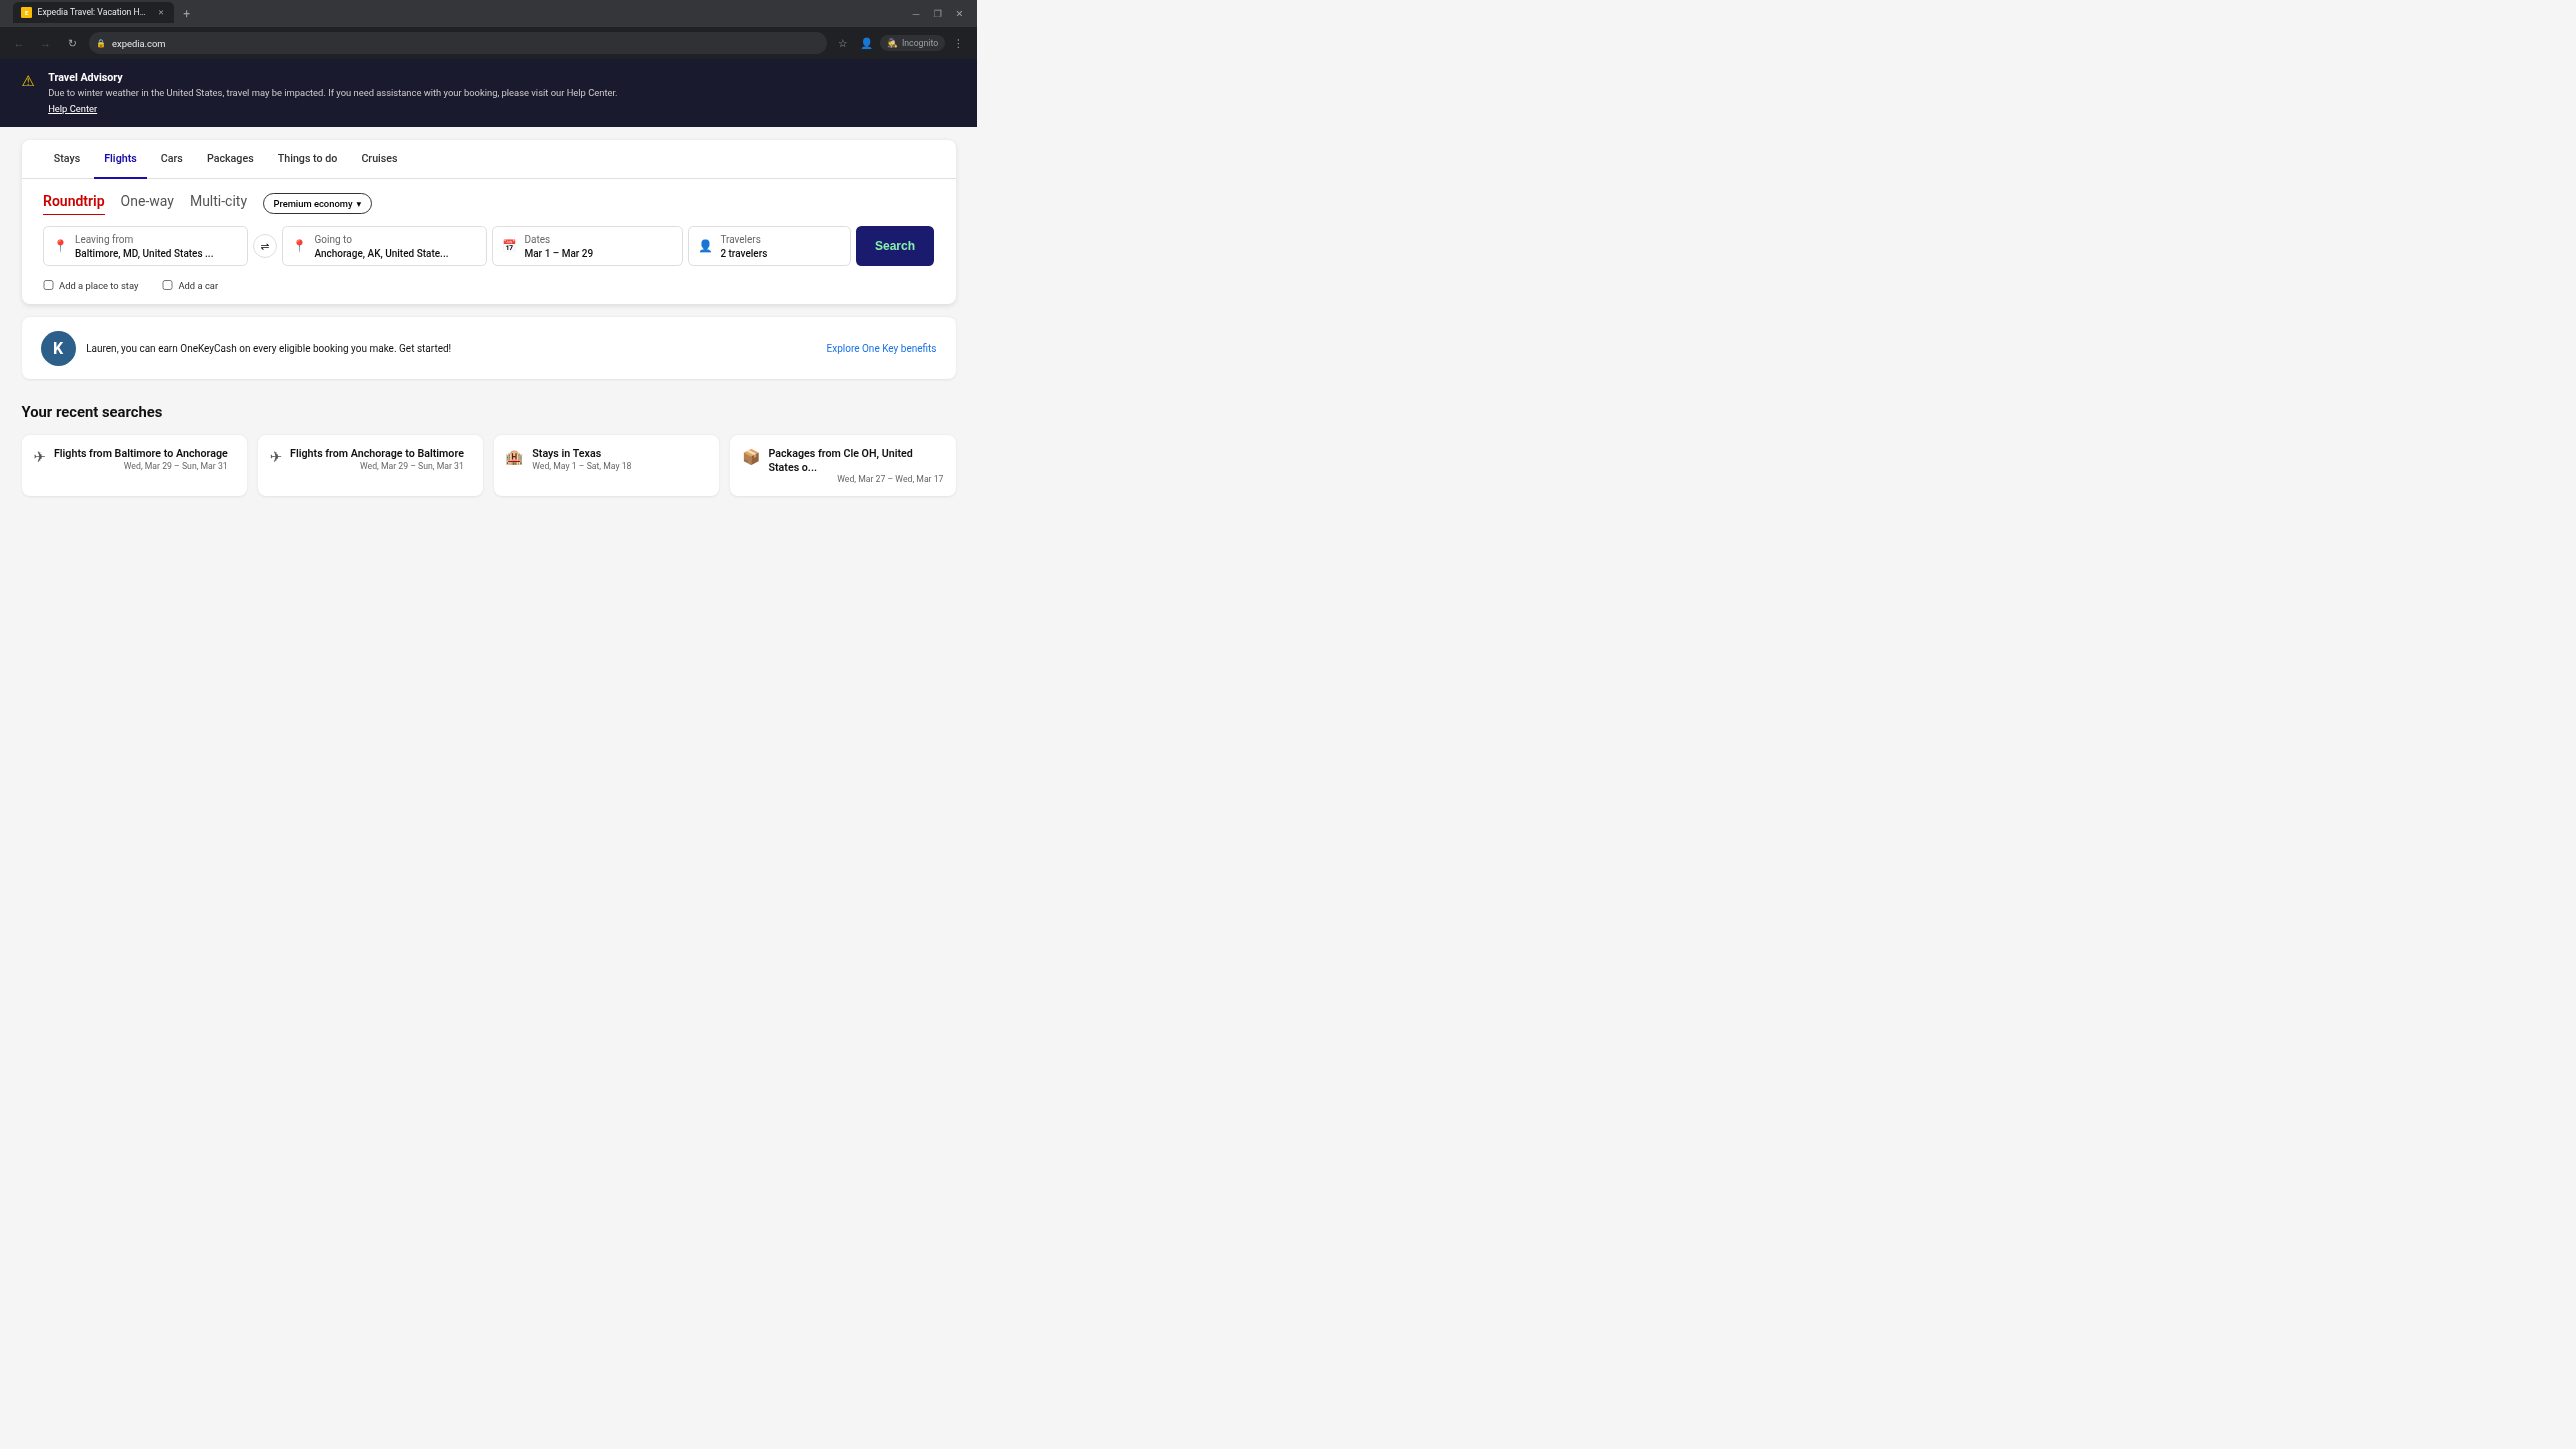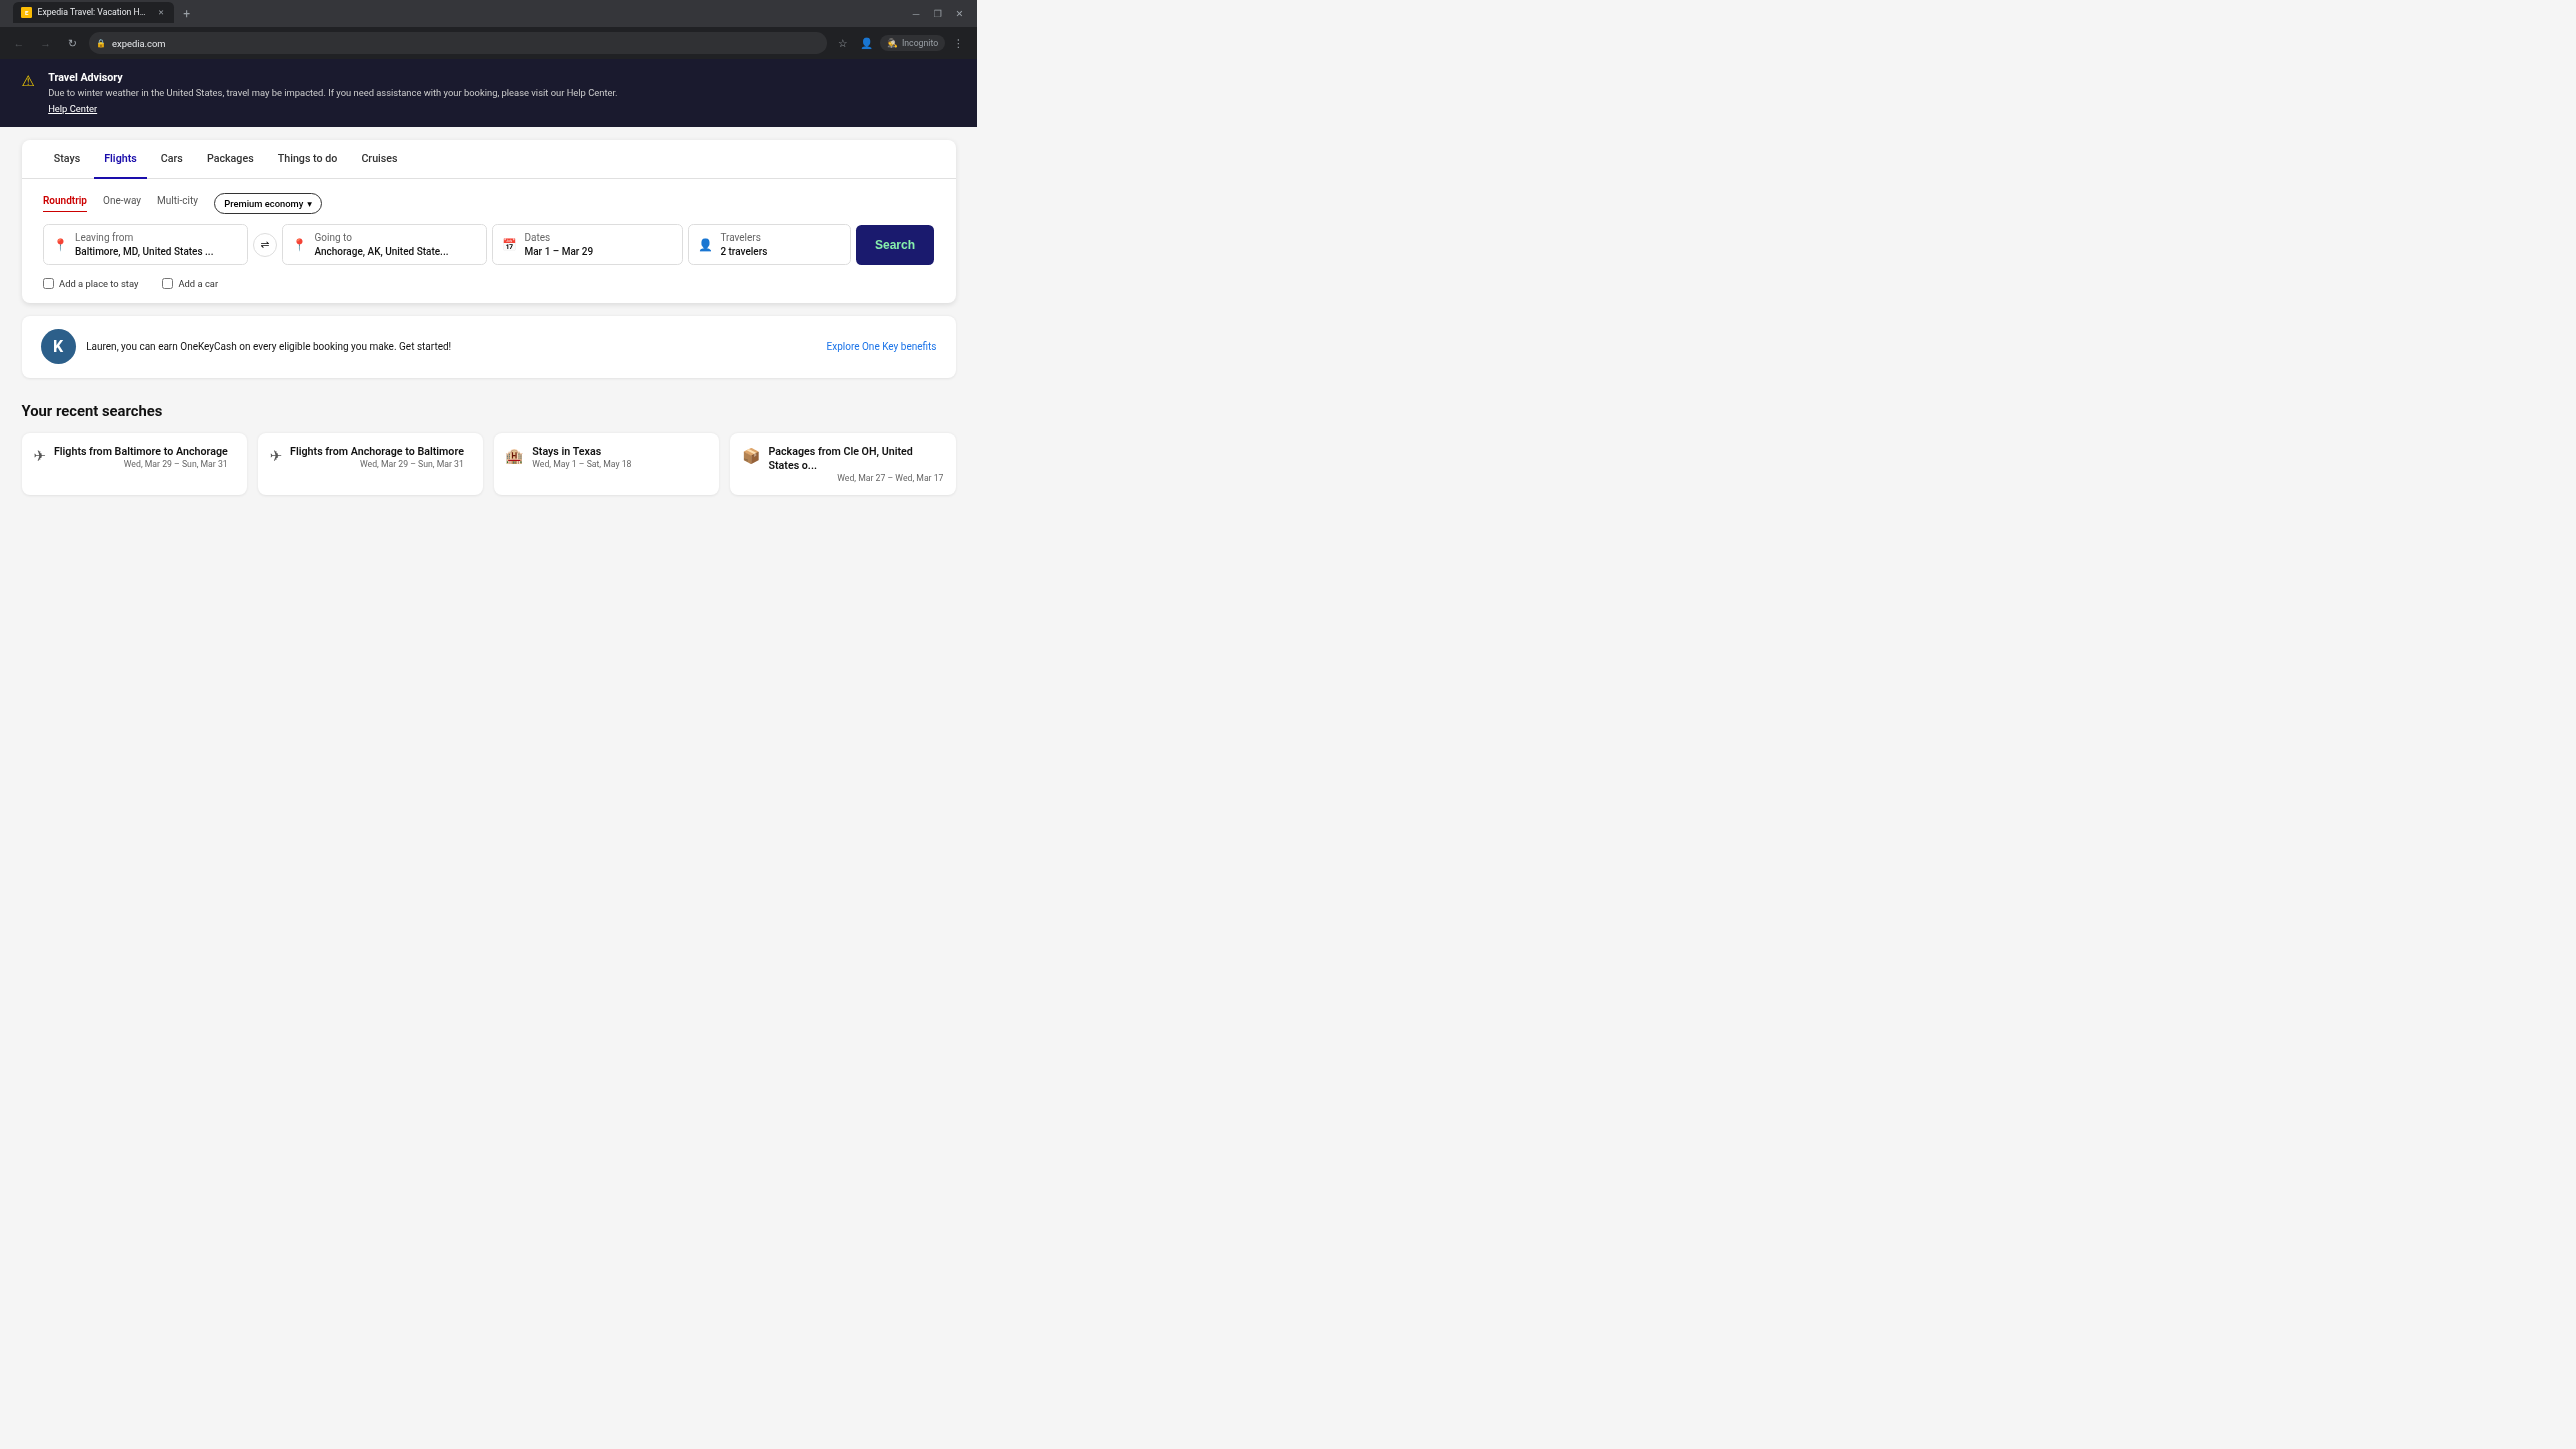--- a/index.html
+++ b/index.html
@@ -239,21 +239,21 @@
     }
 
     
     .trip-type-bar {
       display: flex;
       align-items: center;
       padding: 13.4px 21.5px 0;
       gap: 16px;
     }
     .trip-type-tab {
-      font-size: 10px;
+      font-size: 14px;
       cursor: pointer;
       color: #555;
       padding-bottom: 5.4px;
       border-bottom: 1.3px solid transparent;
     }
     .trip-type-tab.active {
       color: #c00;
       border-bottom: 1.3px solid #c00;
       font-weight: 600;
     }

